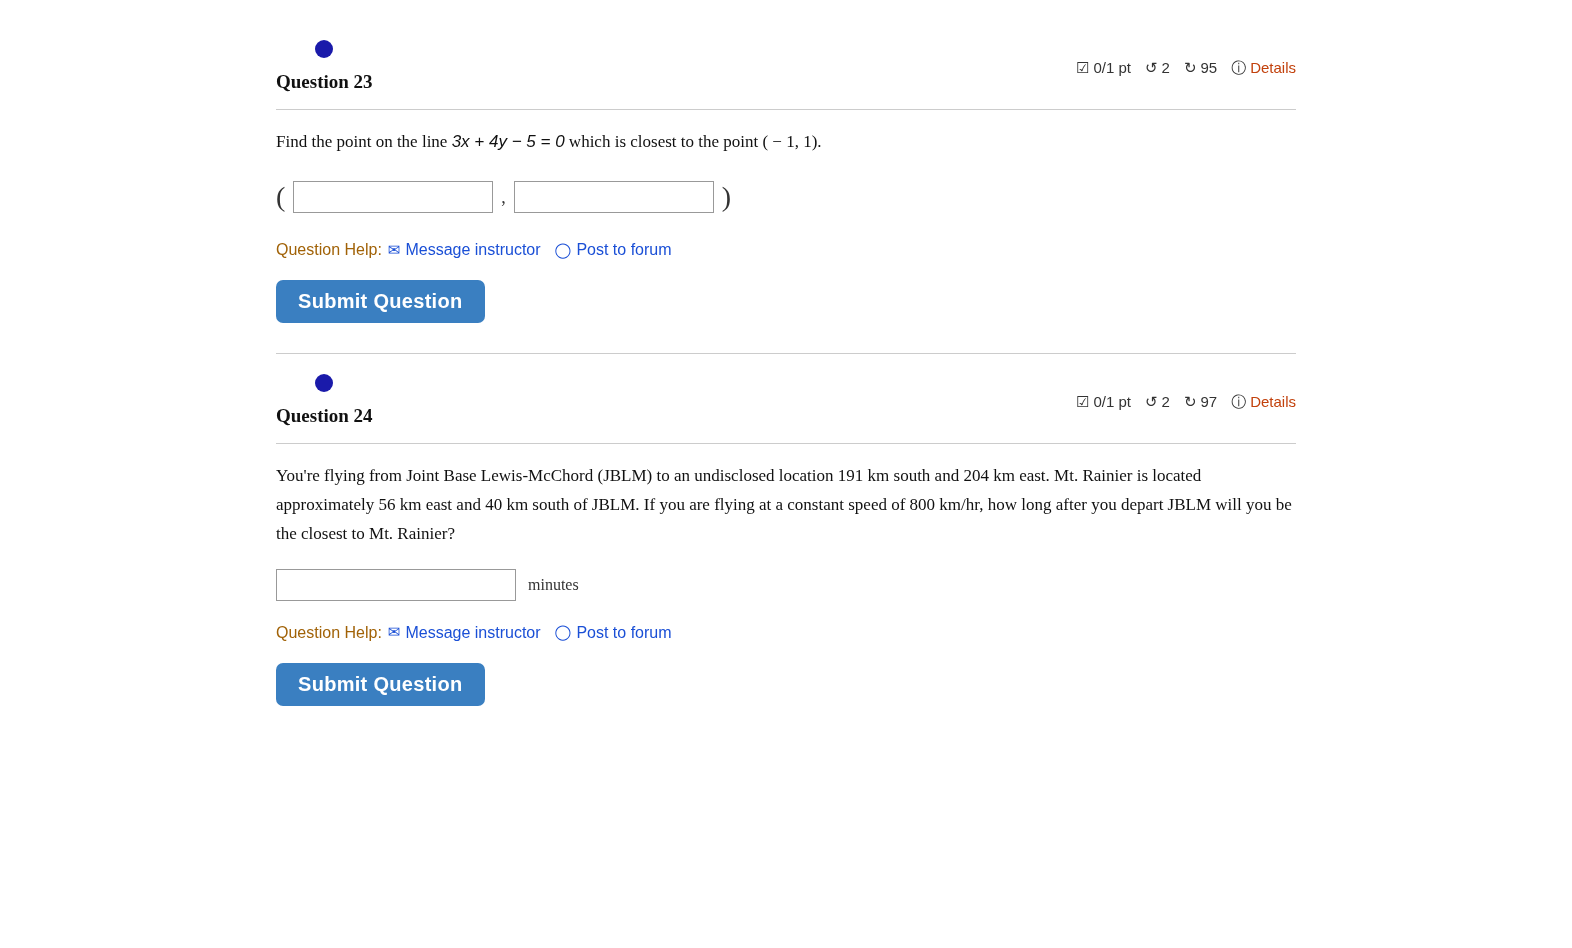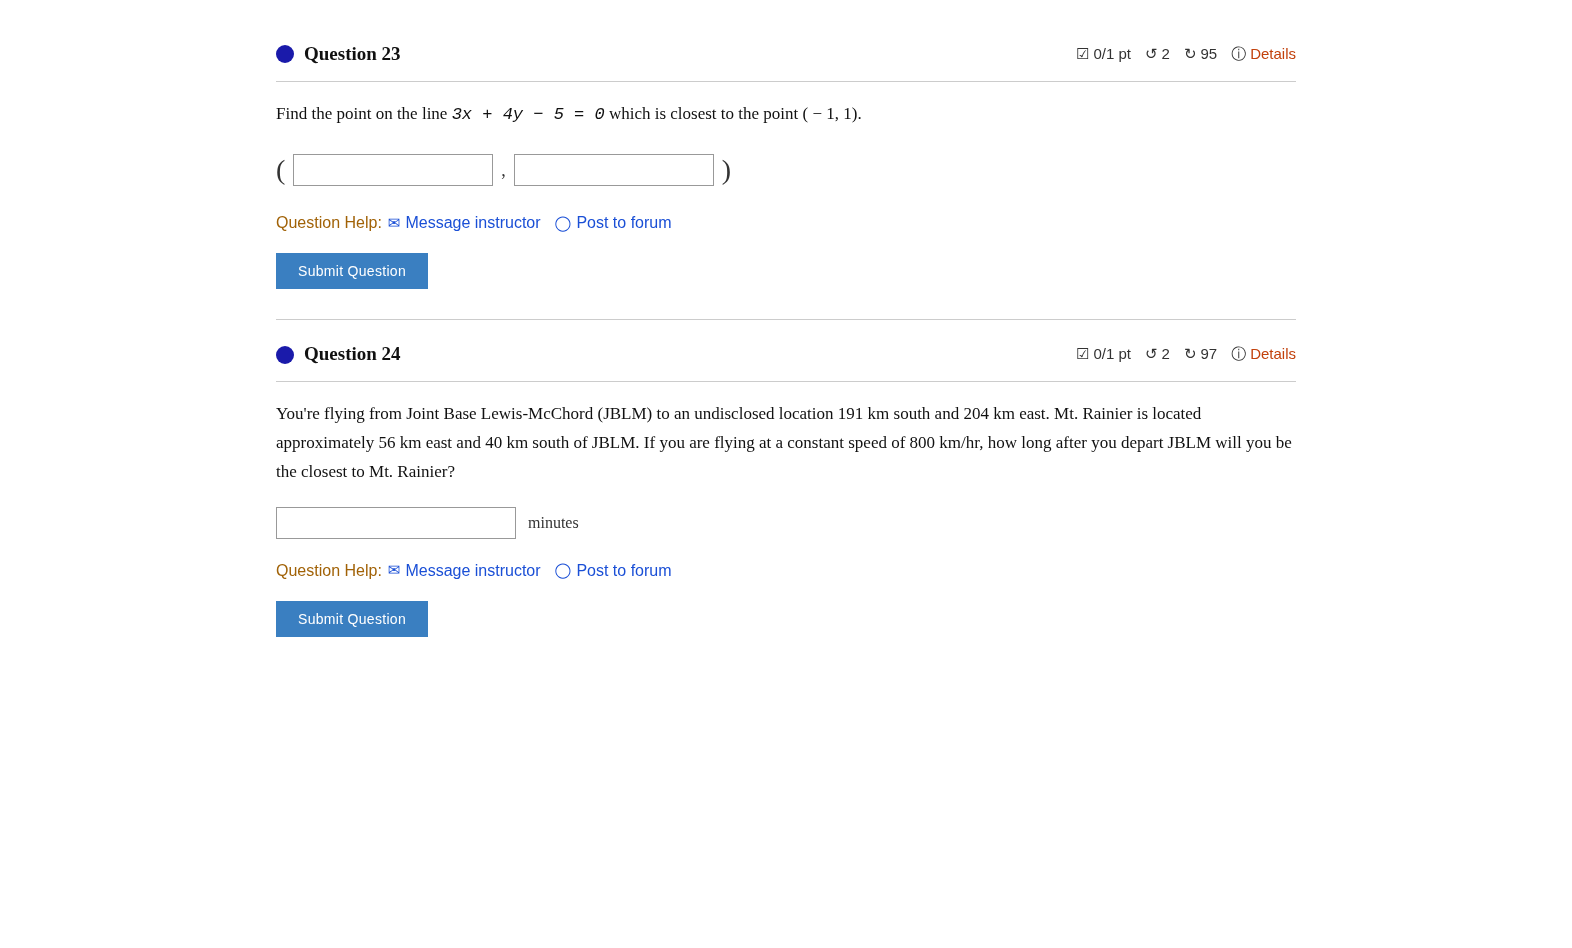--- a/index.html
+++ b/index.html
@@ -26,20 +26,21 @@
       margin-bottom: 18px;
       border-bottom: 1px solid #ccc;
       padding-bottom: 12px;
     }
     .question-title {
       display: flex;
       align-items: center;
       gap: 10px;
       font-size: 19px;
       font-weight: bold;
+      flex-direction: column;
     }
     .bullet-dot {
       width: 18px;
       height: 18px;
       background: #1a1aaa;
       border-radius: 50%;
       display: inline-block;
       flex-shrink: 0;
     }
     .question-meta {
@@ -116,44 +117,44 @@
     .help-icon {
       font-size: 15px;
       color: #1a4fd6;
     }
 
     .submit-btn {
       background: #3a7fc1;
       color: #fff;
       border: none;
       padding: 10px 22px;
-      font-size: 14px;
-      border-radius: 0;
+      font-size: 20px;
+      border-radius: 7px;
       cursor: pointer;
       font-family: Arial, sans-serif;
-      font-weight: 400;
+      font-weight: 700;
       letter-spacing: 0.3px;
     }
 
     .answer-row-single {
       display: flex;
       align-items: center;
       gap: 12px;
       margin: 18px 0 20px 0;
     }
     .units-label {
       font-size: 16px;
       color: #333;
       font-family: Liberation Serif, serif;
     }
 
     
     .math {
       font-style: italic;
-      font-family: Liberation Mono, monospace;
+      font-family: Liberation Sans, sans-serif;
     }
   </style>
 </head>
 <body>
 
 <div class="page-container">
 
   <div class="question-block">
     <div class="question-header">
       <div class="question-title">

